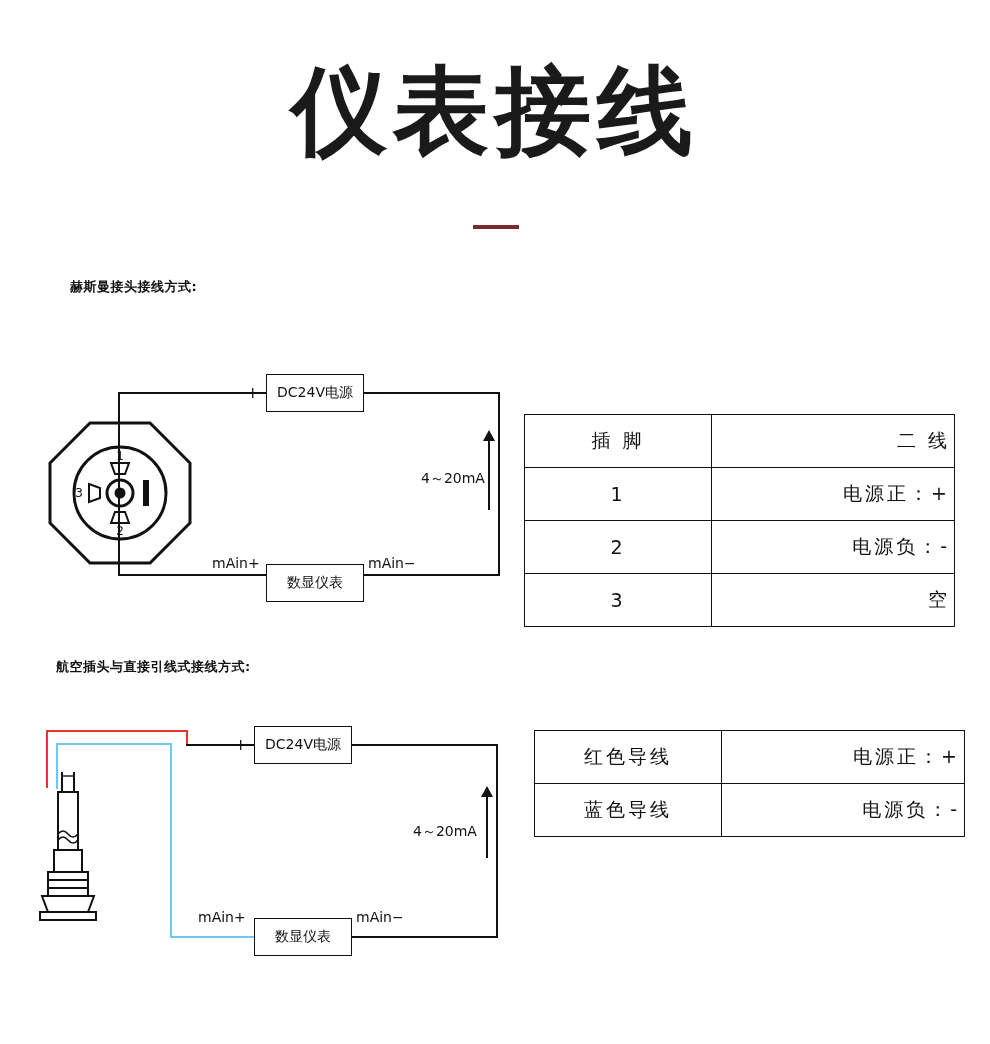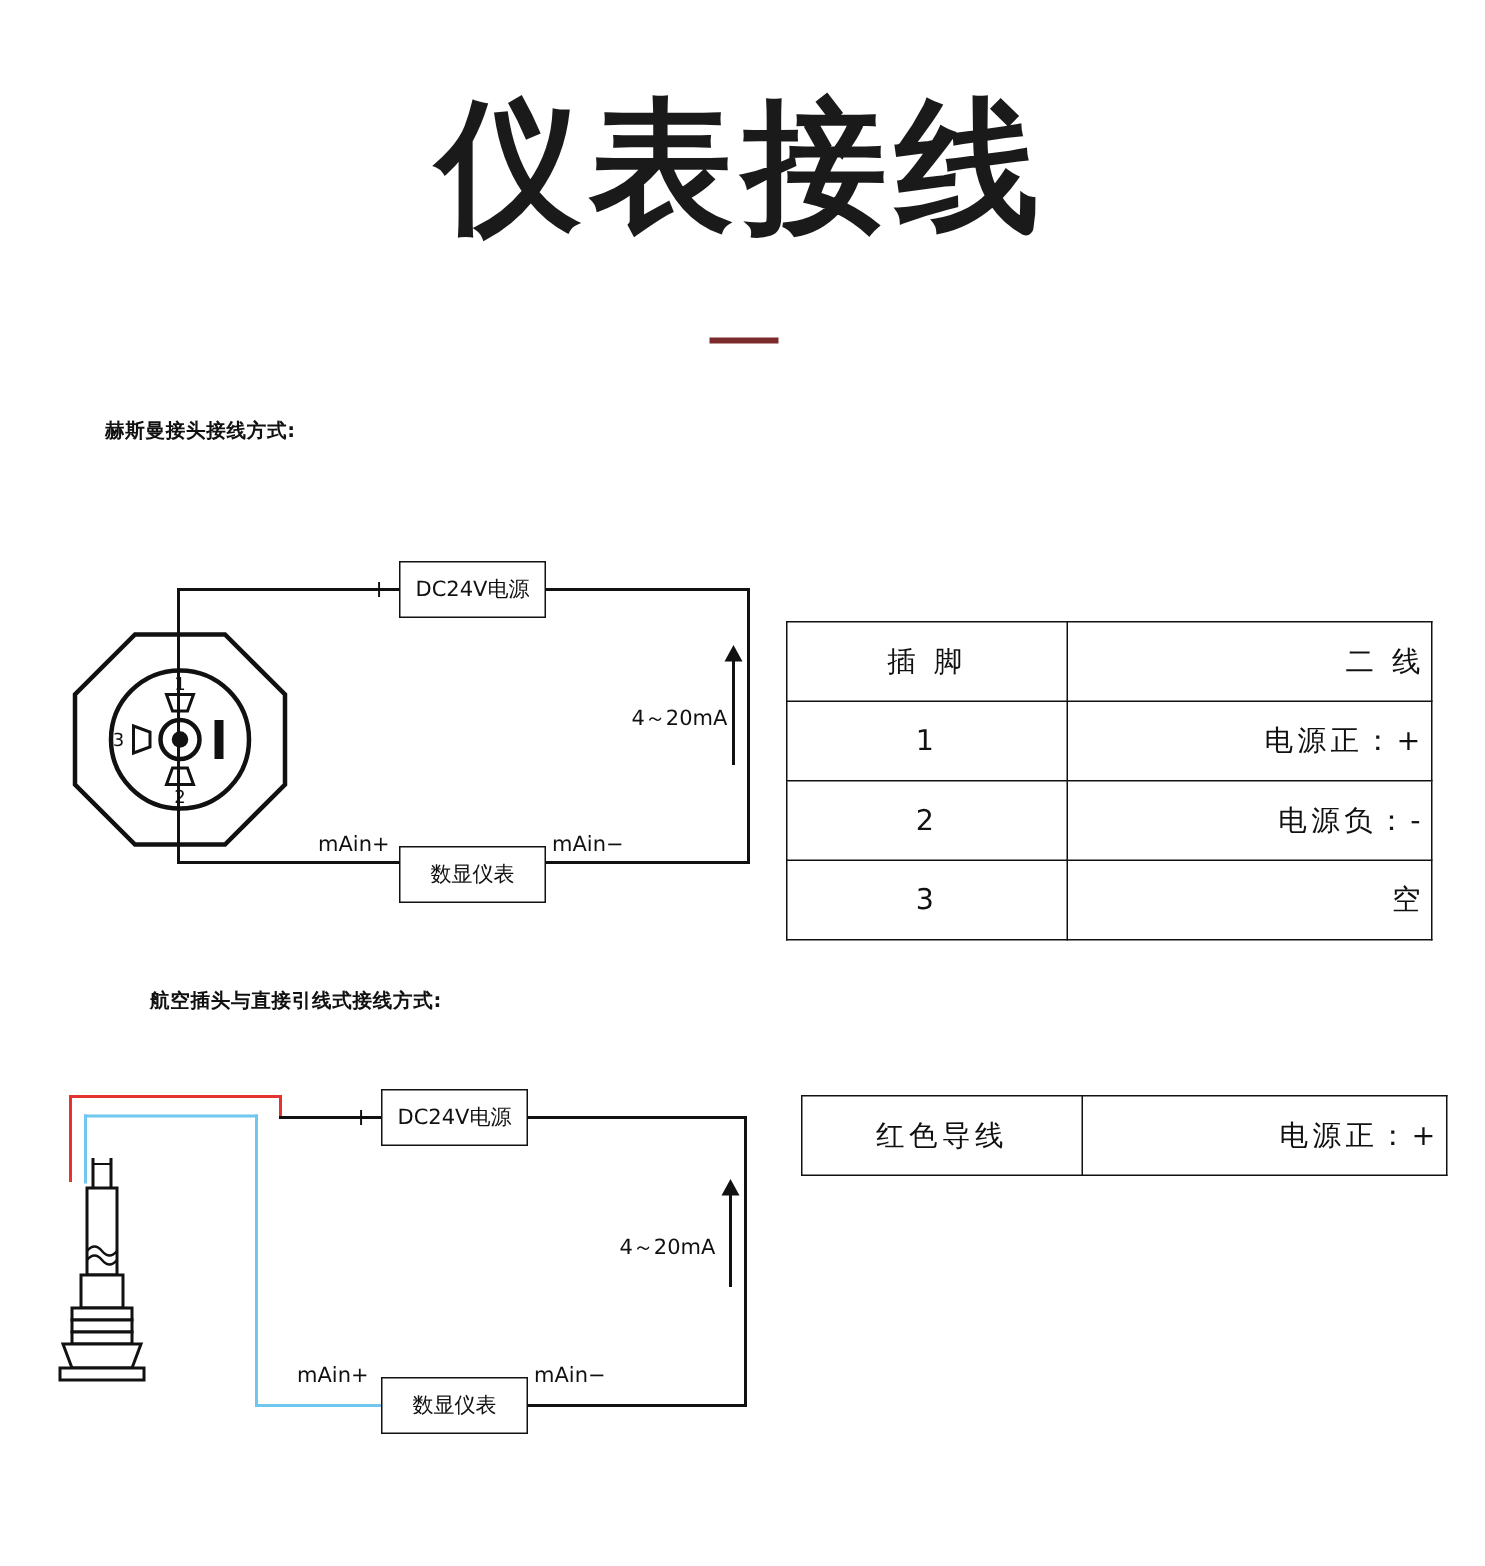--- a/index.html
+++ b/index.html
@@ -48,21 +48,21 @@
   
   .section-heading {
     position: absolute;
     font-size: 13px;
     font-weight: 700;
     color: #111;
     letter-spacing: 0.5px;
     font-family: "DejaVu Sans", "Liberation Sans", sans-serif;
   }
   #heading-1 { top: 278px; left: 70px; }
-  #heading-2 { top: 658px; left: 56px; margin-left: 44px; }
+  #heading-2 { top: 658px; left: 56px; }
 
   
   .wire {
     position: absolute;
     background: #111;
   }
   .wire.h { height: 1.6px; }
   .wire.v { width: 1.6px; }
 
   .wire.red { background: #e3342f; }
@@ -273,16 +273,20 @@
 
     <div class="lbl" style="left:413px; top:823px;">4～20mA</div>
   </div>
 
   <table class="spec" id="table-2">
     <tbody>
       <tr>
         <td class="col-a">红色导线</td>
         <td class="col-b">电源正：+</td>
       </tr>
+      <tr>
+        <td class="col-a">蓝色导线</td>
+        <td class="col-b">电源负：-</td>
+      </tr>
     </tbody>
   </table>
 
 </div>
 
 </body></html>

